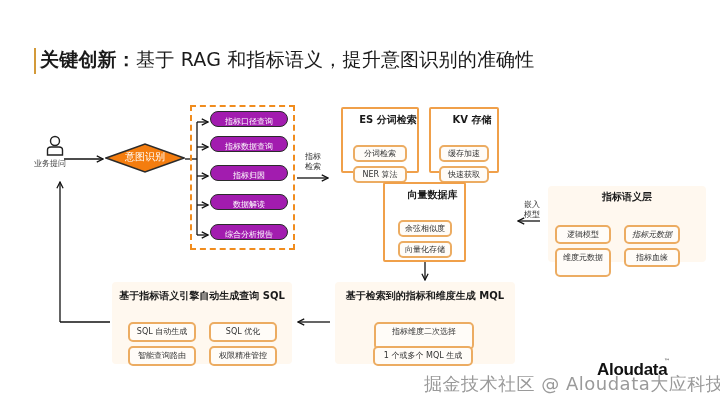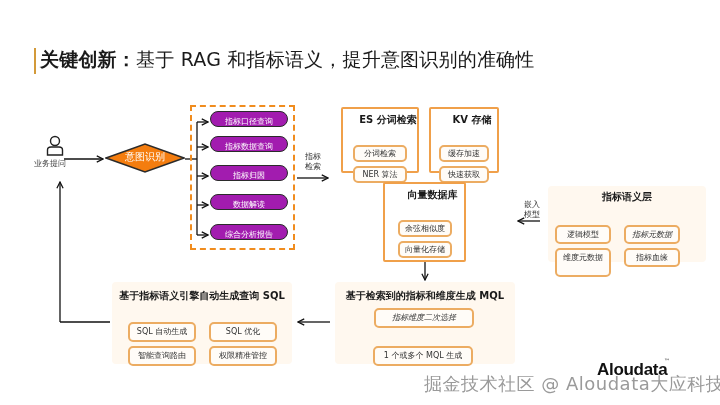--- a/index.html
+++ b/index.html
@@ -122,21 +122,21 @@
   <div class="pill" style="left:13px;top:41px;width:54px;height:17px;line-height:13px;">向量化存储</div>
 </div>
 
 <div class="sec-title" style="left:548px;top:190px;width:158px;">指标语义层</div>
 <div class="pill" style="left:555px;top:209px;width:56px;height:19px;line-height:15px;">逻辑模型</div>
 <div class="pill" style="left:624px;top:209px;width:56px;height:19px;line-height:15px;font-style:italic;">指标元数据</div>
 <div class="pill" style="left:555px;top:232px;width:56px;height:29px;line-height:15px;">维度元数据</div>
 <div class="pill" style="left:624px;top:232px;width:56px;height:19px;line-height:15px;">指标血缘</div>
 
 <div class="sec-title" style="left:335px;top:289px;width:180px;">基于检索到的指标和维度生成 MQL</div>
-<div class="pill" style="left:374px;top:292px;width:100px;height:20px;line-height:16px;font-style:italic;">指标维度二次选择</div>
+<div class="pill" style="left:374px;top:306px;width:100px;height:28px;line-height:16px;">指标维度二次选择</div>
 <div class="pill" style="left:373px;top:330px;width:100px;height:20px;line-height:16px;">1 个或多个 MQL 生成</div>
 
 <div class="sec-title" style="left:112px;top:289px;width:180px;">基于指标语义引擎自动生成查询 SQL</div>
 <div class="pill" style="left:128px;top:306px;width:68px;height:20px;line-height:16px;">SQL 自动生成</div>
 <div class="pill" style="left:209px;top:306px;width:68px;height:20px;line-height:16px;">SQL 优化</div>
 <div class="pill" style="left:128px;top:330px;width:68px;height:20px;line-height:16px;">智能查询路由</div>
 <div class="pill" style="left:209px;top:330px;width:68px;height:20px;line-height:16px;">权限精准管控</div>
 
 <div class="logo">Aloudata</div>
 <div class="logo-tm">™</div>

